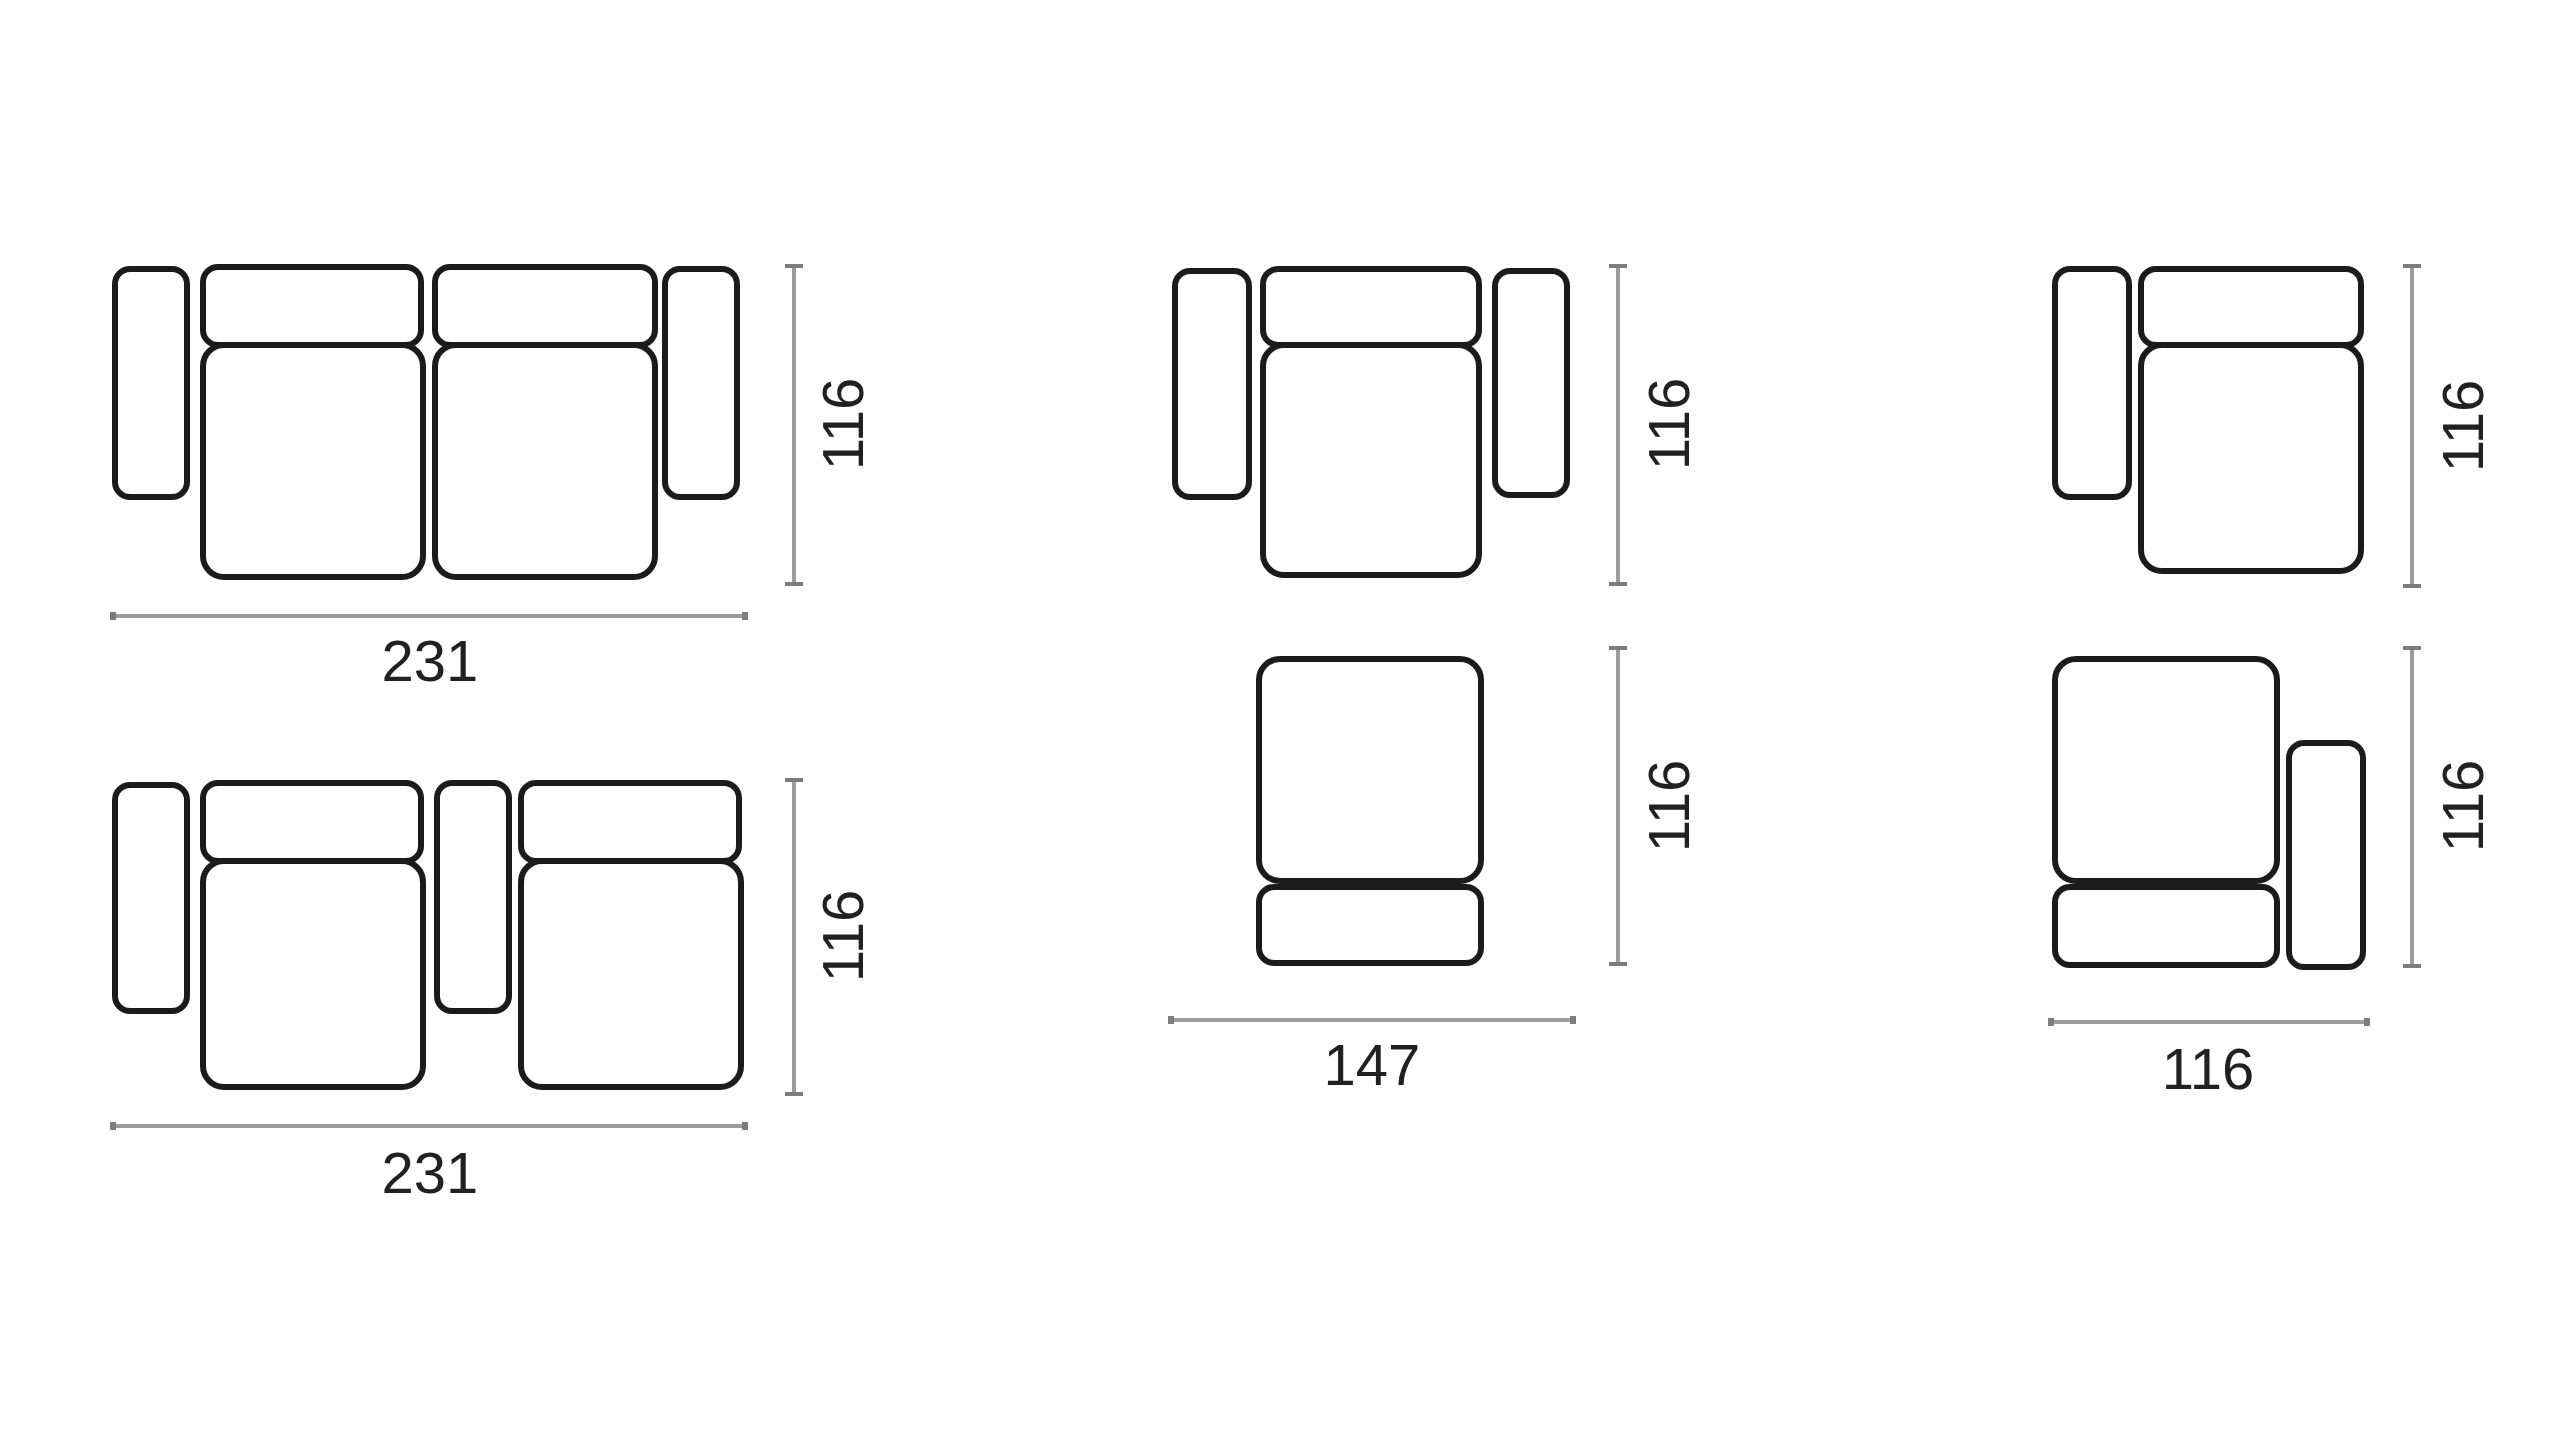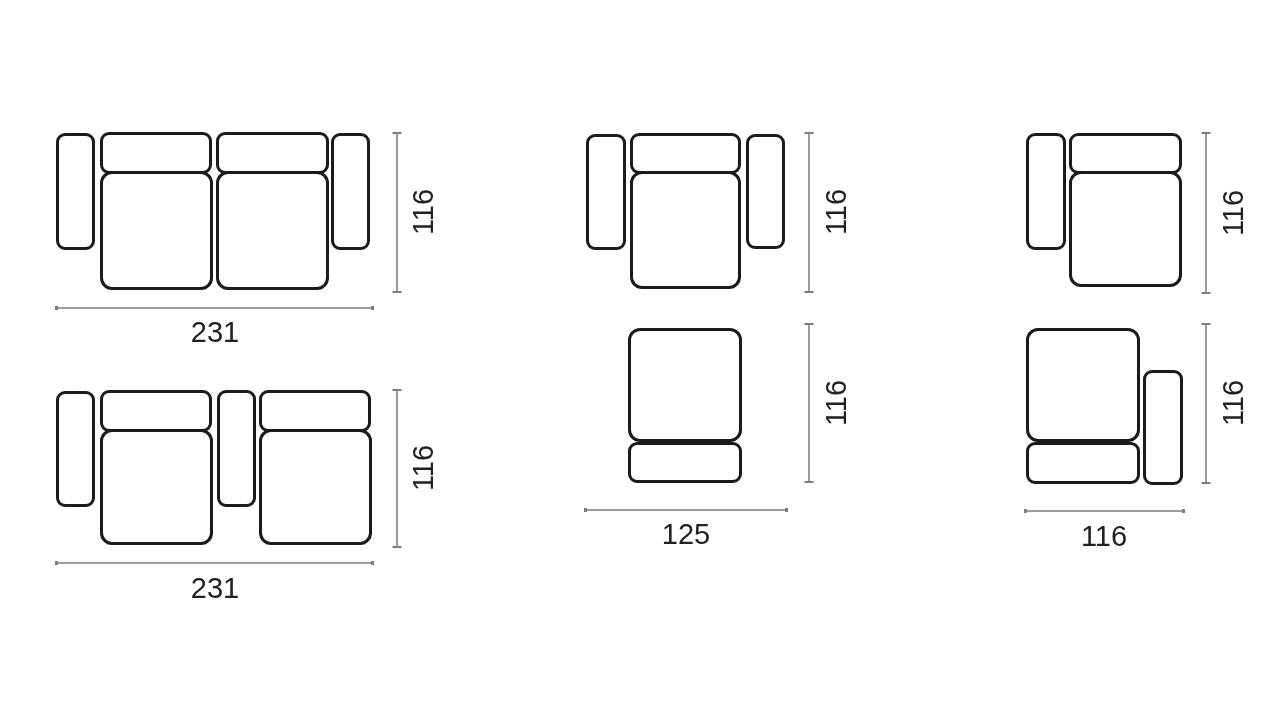--- a/index.html
+++ b/index.html
@@ -71,21 +71,21 @@
     <div class="part arm" style="left:746px;top:134px;width:39px;height:115px;"></div>
     <div class="part seat" style="left:630px;top:171px;width:111px;height:118px;"></div>
     <div class="dimv" style="left:808px;top:133px;height:159px;"></div>
     <div class="dim-label v" style="left:836px;top:212px;">116</div>
   </div>
 
   <div class="figure">
     <div class="part seat" style="left:628px;top:328px;width:114px;height:114px;"></div>
     <div class="part back" style="left:628px;top:442px;width:114px;height:41px;"></div>
     <div class="dimh" style="left:585px;top:509px;width:202px;"></div>
-    <div class="dim-label" style="left:686px;top:534px;">125</div>
+    <div class="dim-label" style="left:686px;top:534px;">147</div>
     <div class="dimv" style="left:808px;top:324px;height:158px;"></div>
     <div class="dim-label v" style="left:836px;top:403px;">116</div>
   </div>
 
   <div class="figure">
     <div class="part arm" style="left:1026px;top:133px;width:40px;height:117px;"></div>
     <div class="part back" style="left:1069px;top:133px;width:113px;height:41px;"></div>
     <div class="part seat" style="left:1069px;top:171px;width:113px;height:116px;"></div>
     <div class="dimv" style="left:1205px;top:133px;height:160px;"></div>
     <div class="dim-label v" style="left:1233px;top:213px;">116</div>

